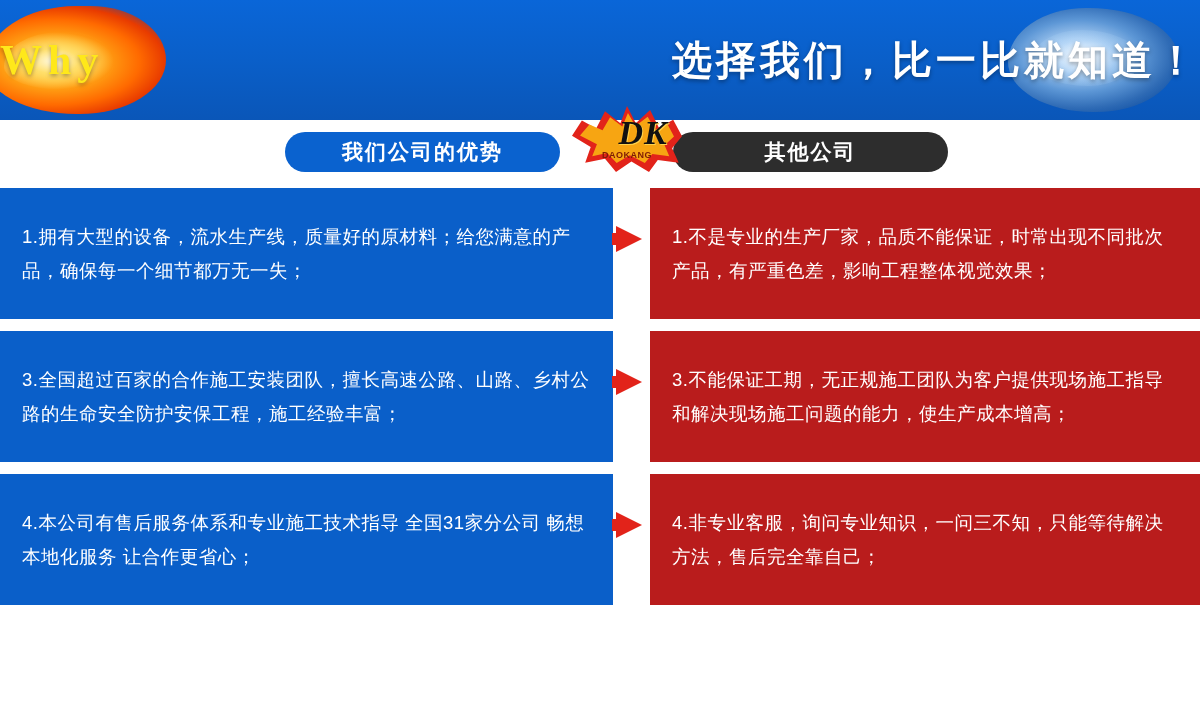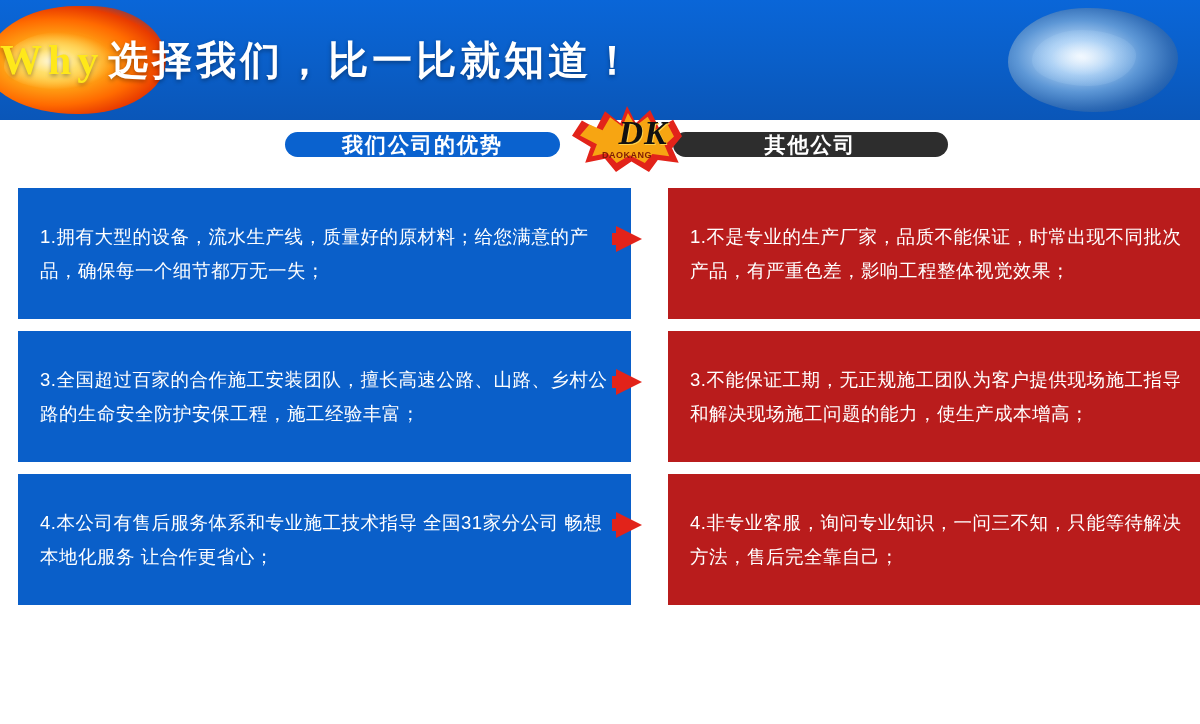--- a/index.html
+++ b/index.html
@@ -30,21 +30,21 @@
     overflow: hidden;
   }
   .banner-title {
     position: absolute;
     left: 0;
     top: 0;
     width: 1200px;
     height: 120px;
     display: flex;
     align-items: center;
-    justify-content: flex-start;
+    justify-content: space-between;
     font-size: 40px;
     font-weight: bold;
     letter-spacing: 4px;
     color: #ffffff;
     white-space: nowrap;
     text-shadow: 0 2px 4px rgba(0,0,0,0.35);
     z-index: 3;
   }
   .banner-title .why {
     color: #ffe81a;
@@ -102,21 +102,21 @@
   .head-row {
     position: absolute;
     left: 0;
     top: 120px;
     width: 1200px;
     height: 68px;
   }
   .pill {
     position: absolute;
     top: 12px;
-    height: 25px;
+    height: 40px;
     border-radius: 20px;
     display: flex;
     align-items: center;
     justify-content: center;
     font-size: 21px;
     font-weight: bold;
     color: #ffffff;
     letter-spacing: 2px;
   }
   .pill-left {
@@ -198,21 +198,20 @@
     top: 0;
     height: 100%;
     box-sizing: border-box;
     display: flex;
     align-items: center;
     padding: 20px 22px;
     font-size: 18.5px;
     line-height: 34px;
     color: #ffffff;
     letter-spacing: 0.5px;
-    margin-left: 18px;
   }
   .cell-left {
     left: 0;
     width: 613px;
     background: #0a5fc9;
   }
   .cell-right {
     left: 650px;
     width: 550px;
     background: #b91c1c;

